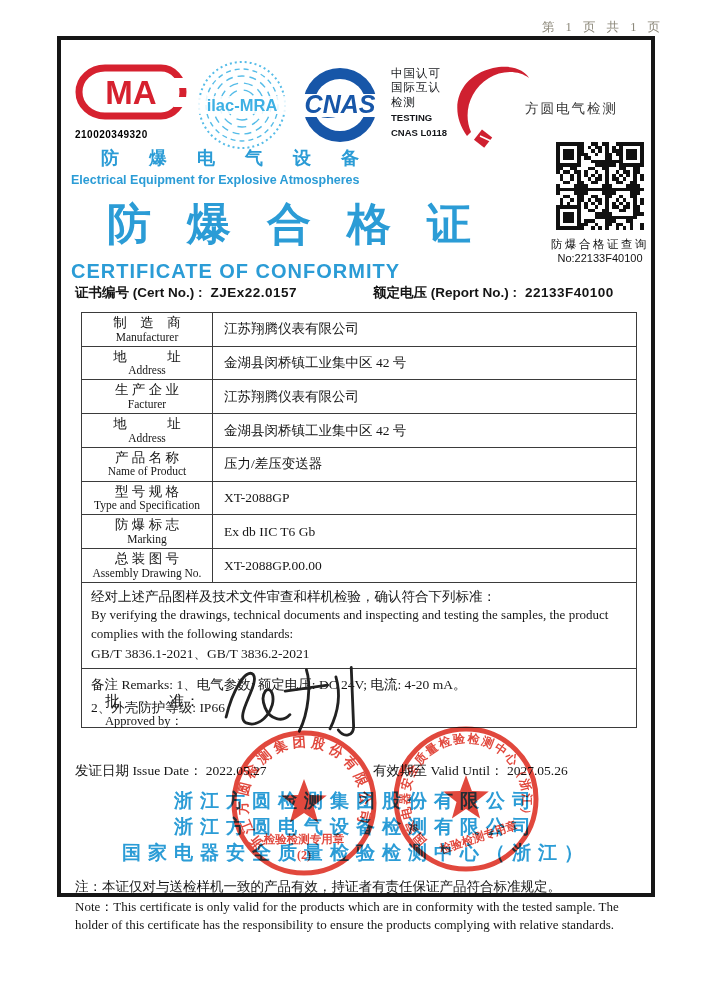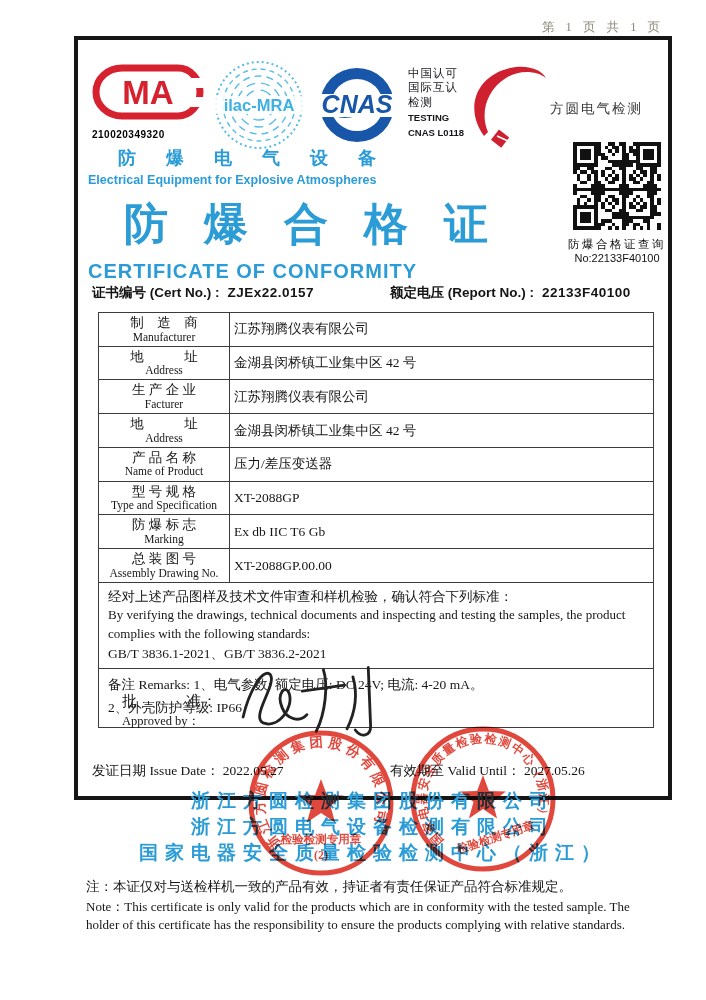--- a/index.html
+++ b/index.html
@@ -6,37 +6,36 @@
   body { background:#e8e8e4; font-family:"Liberation Serif", serif; }
   .page {
     position:relative; width:706px; height:1000px; margin:0 auto;
     background:#ffffff; overflow:hidden; color:#1e1e1e;
   }
   .page-number {
     position:absolute; top:19px; right:42px;
     font-size:12.5px; color:#8b8779; letter-spacing:4px;
   }
   .frame {
-    position:absolute; left:57px; top:36px; width:598px; height:764px;
+    position:absolute; left:57px; top:36px; width:598px; height:861px;
     border:4px solid #161616;
-    margin-left:17px;
   }
 
   
   .logo-row { position:absolute; top:16px; left:6px; right:4px; height:100px; }
   .cma { position:absolute; left:8px; top:8px; width:130px; text-align:left; }
   .cma-number { color:#000000; font-family:Liberation Sans, sans-serif;
     font-weight:bold; font-size:10px; margin-top:3px; letter-spacing:.5px; }
   .ilac { position:absolute; left:128px; top:2px; }
   .cnas { position:absolute; left:228px; top:10px; display:flex; }
   .cnas-text { margin-left:6px; font-family:"Liberation Sans",sans-serif; color:#14161a; }
   .cnas-cn { font-size:11.5px; line-height:1.25; letter-spacing:1px; }
   .cnas-en { font-size:9.5px; font-weight:bold; line-height:1.3; margin-top:3px; }
   .fy-logo { position:absolute; left:378px; top:6px; width:210px; }
-  .fy-label { position:absolute; left:88px; top:38px; font-size:13.5px; color:#3a3a3a;
+  .fy-label { position:absolute; left:80px; top:38px; font-size:13.5px; color:#3a3a3a;
     letter-spacing:2px; font-family:Liberation Serif, serif; }
 
   
   .blue { color:#2b9cd6; }
   .title-block { position:absolute; top:106px; left:10px; right:40px; text-align:left;
     font-family:"Liberation Sans",sans-serif; }
   .subtitle-cn { font-size:18px; font-weight:bold; letter-spacing:30px; padding-left:30px; }
   .subtitle-en { font-size:12.5px; font-weight:bold; margin-top:3px; }
   .title-cn { font-size:44px; font-weight:bold; letter-spacing:36px; padding-left:36px; margin-top:8px; }
   .title-en { font-size:20px; font-weight:bold; letter-spacing:1px; margin-top:6px; }
@@ -51,21 +50,21 @@
   .cert-right { position:absolute; left:312px; }
   .cert-line b { font-weight:bold; margin-left:8px; letter-spacing:.5px; }
 
   
   table.main { position:absolute; top:272px; left:20px; width:556px;
     border-collapse:collapse; font-size:13.5px; color:#161616; }
   table.main td { border:1.4px solid #3b3b3b; }
   td.lab { width:131px; text-align:center; padding:2px 4px; }
   .lab-cn { display:block; white-space:pre; font-size:13.5px; line-height:1.15; }
   .lab-en { display:block; font-size:11.5px; line-height:1.15; }
-  td.val { padding:2px 4px; height:31px; }
+  td.val { padding:2px 11px; height:31px; }
   td.full { padding:4px 9px; line-height:1.45; }
   .statement-en { font-size:13px; }
   td.remarks { padding:5px 9px 7px; line-height:1.7; }
 
   
   .approval { position:absolute; top:652px; left:44px; font-size:15px; color:#161616; }
   .approval .cn { white-space:pre; letter-spacing:1px; }
   .approval .en { font-size:12.5px; margin-top:2px; }
   .signature { position:absolute; top:618px; left:138px; }
   .dates { position:absolute; top:722px; left:0; right:0; font-size:13.5px; color:#141414; }
@@ -76,21 +75,21 @@
   .issuers { position:absolute; top:748px; left:0; right:0; text-align:center;
     font-family:"Liberation Sans",sans-serif; font-weight:bold;
     font-size:19px; letter-spacing:7px; line-height:26px; }
 
   
   .stamp { position:absolute; mix-blend-mode:multiply; opacity:.92; }
   .stamp-left { top:688px; left:168px; }
   .stamp-right { top:684px; left:330px; }
 
   
-  .footer { position:absolute; top:838px; left:8px; right:12px; color:#161616; }
+  .footer { position:absolute; top:838px; left:14px; right:12px; color:#161616; }
   .note-cn { font-size:13.5px; margin-bottom:2px; }
   .note-en { font-size:13px; line-height:1.4; }
   .contact { font-size:13px; margin-top:8px; }
 </style>
 </head>
 <body>
 
 <div class="page">
 
   <div class="page-number">第 1 页 共 1 页</div>

